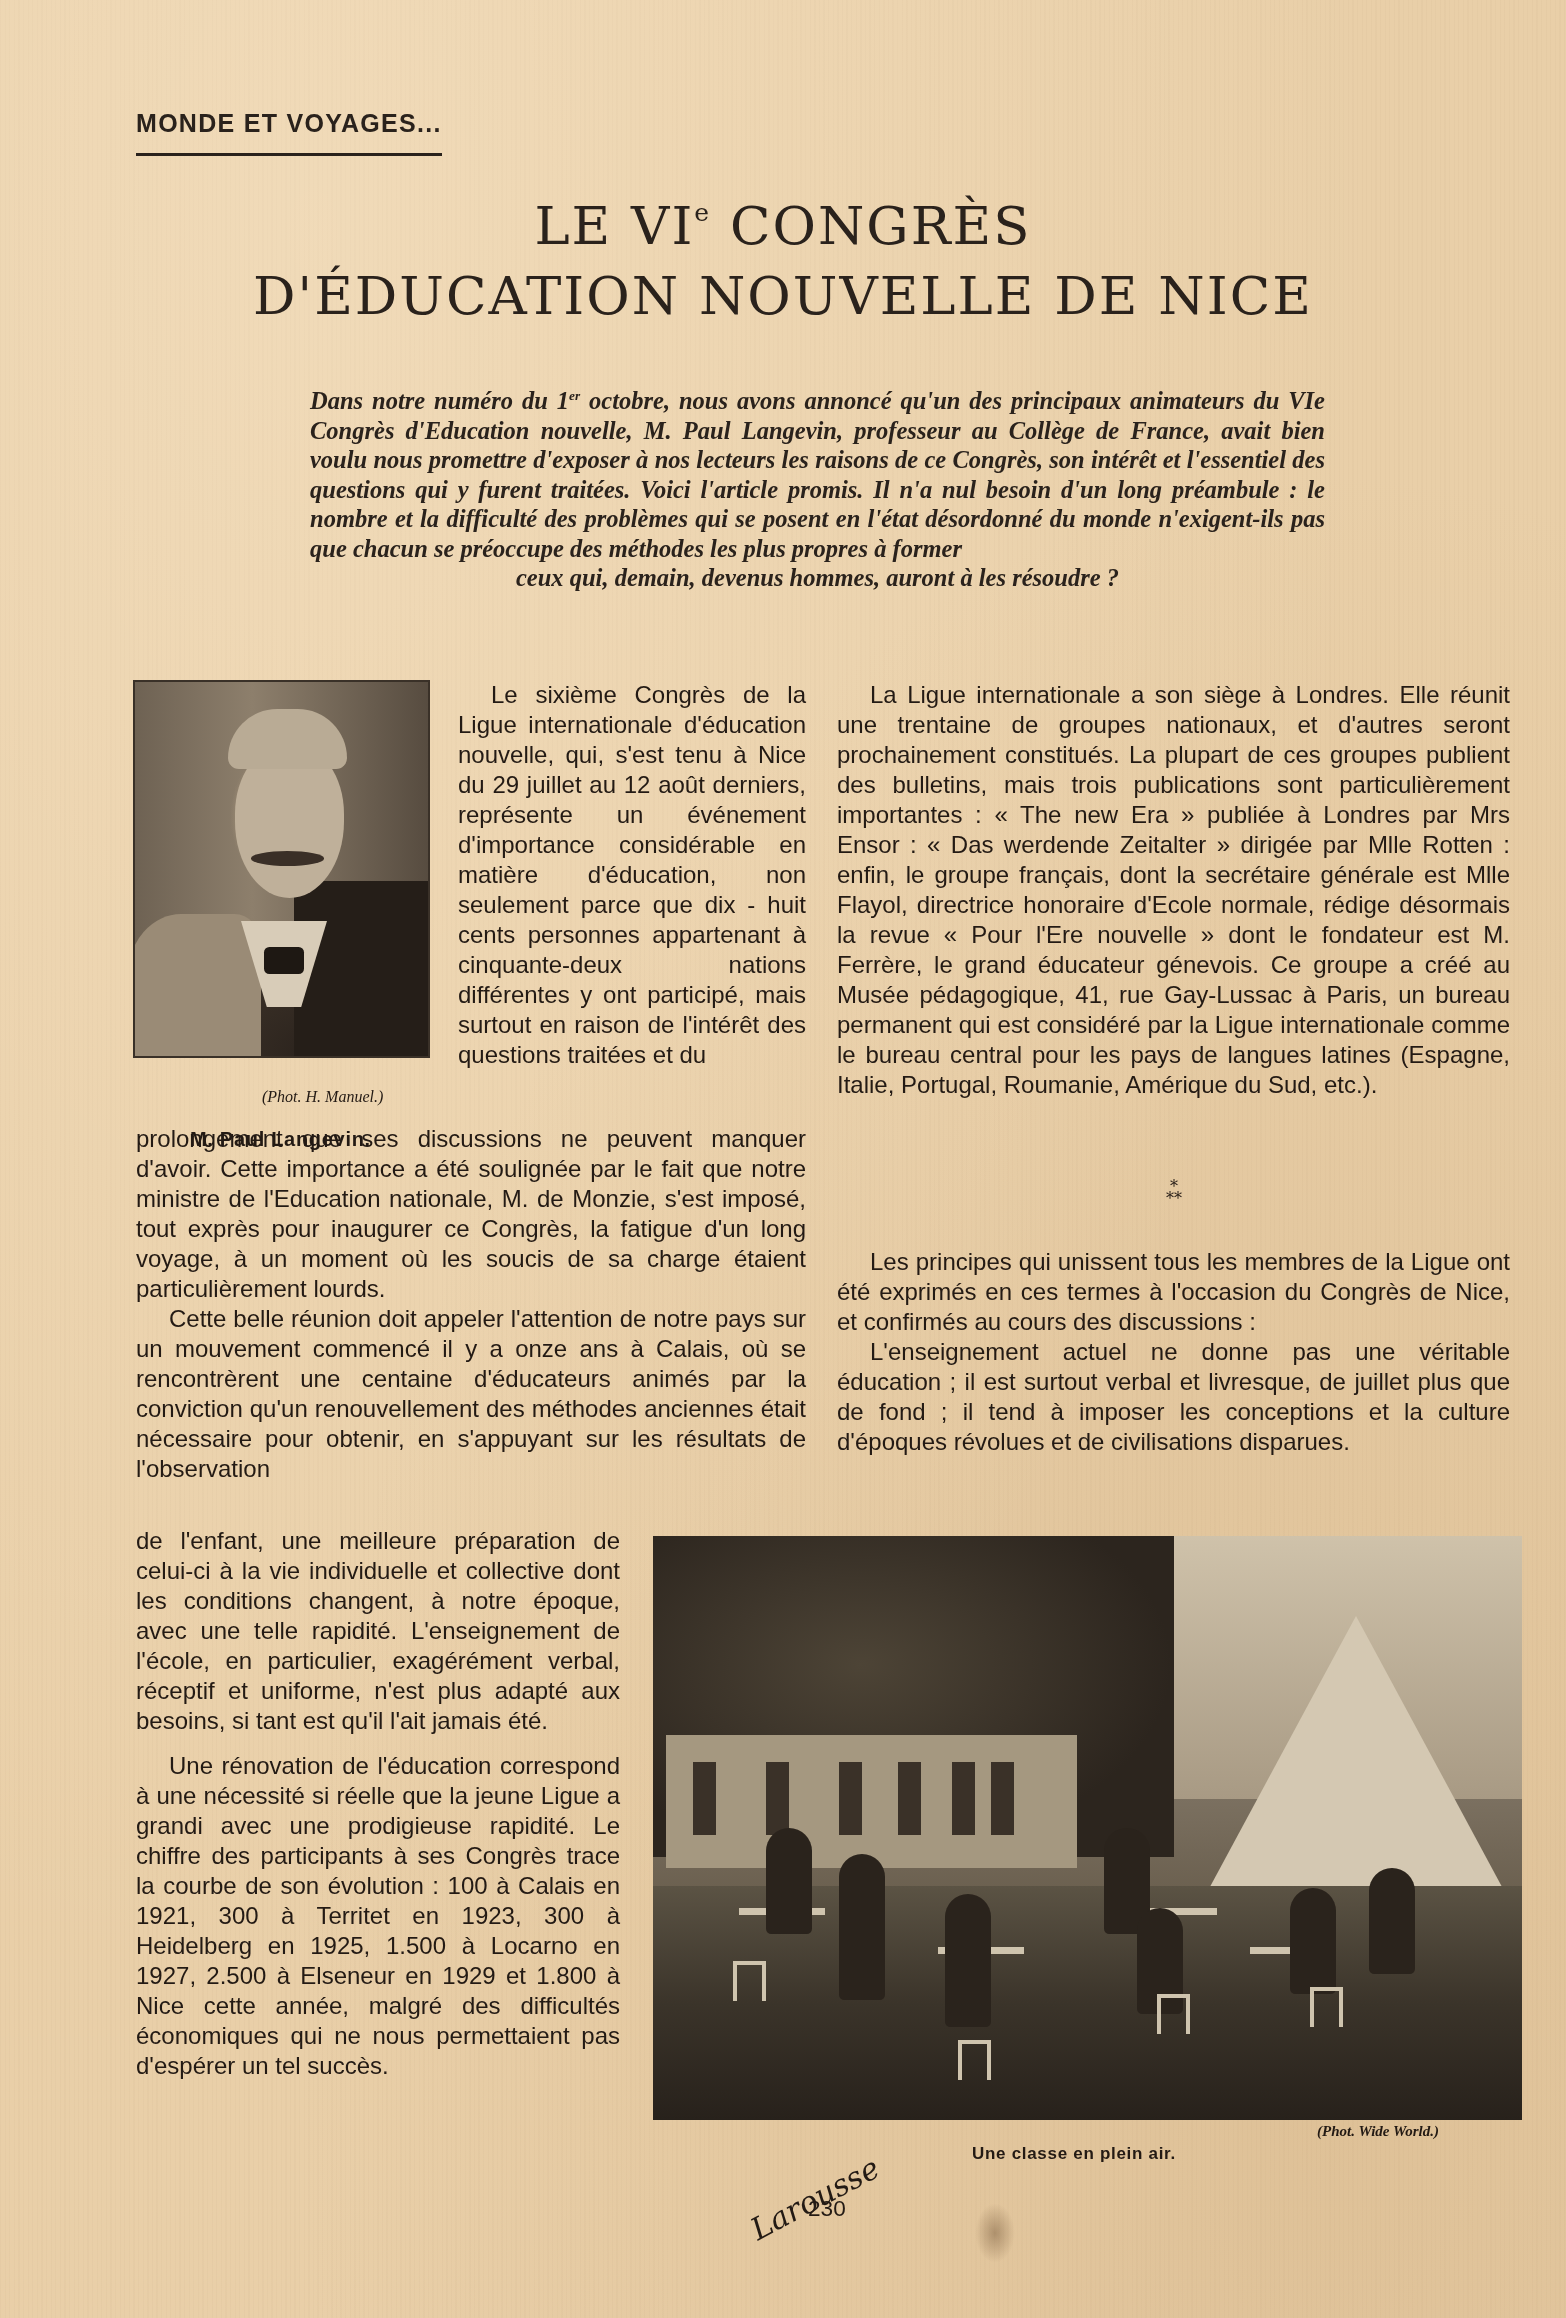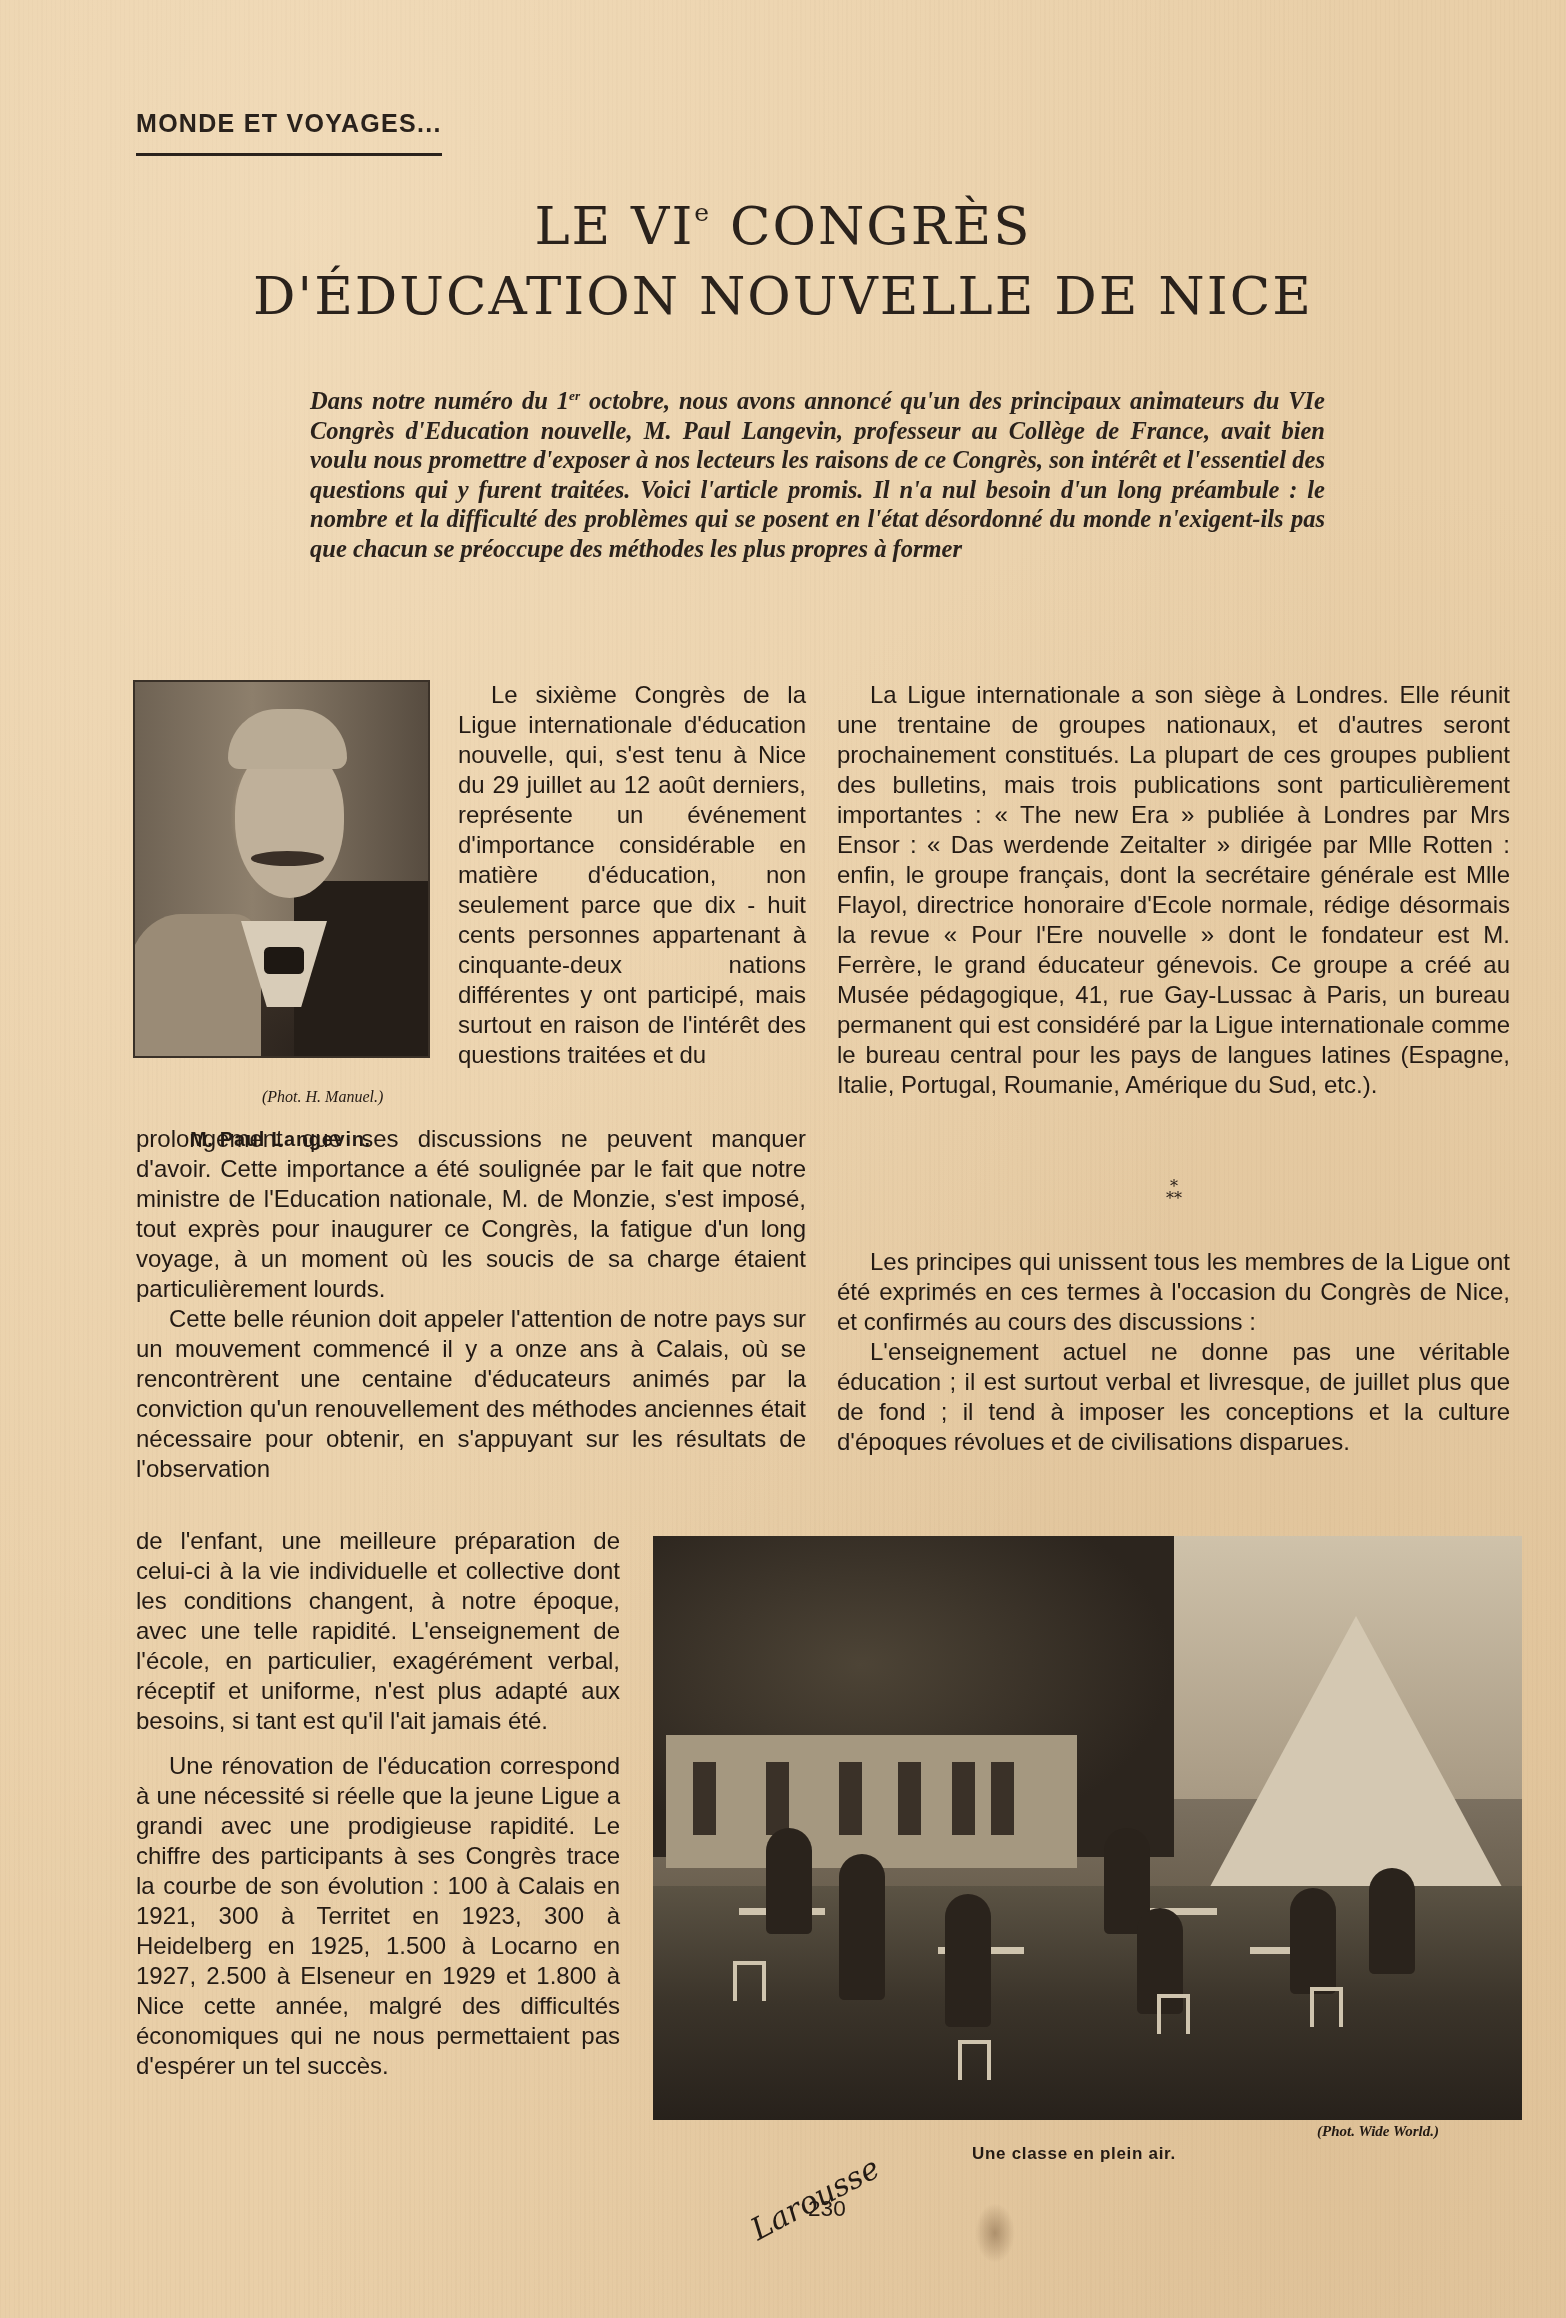--- a/index.html
+++ b/index.html
@@ -123,20 +123,21 @@
 </head>
 <body>
 
 <div class="abs rubric">MONDE ET VOYAGES...</div>
 
 <div class="abs title title1"><span>LE VI</span><sup>e</sup><span> CONGRÈS</span></div>
 <div class="abs title title2">D'ÉDUCATION NOUVELLE DE NICE</div>
 
 <div class="abs chapo">
   <span>Dans notre numéro du 1</span><sup>er</sup><span> octobre, nous avons annoncé qu'un des principaux animateurs du VIe Congrès d'Education nouvelle, M. Paul Langevin, professeur au Collège de France, avait bien voulu nous promettre d'exposer à nos lecteurs les raisons de ce Congrès, son intérêt et l'essentiel des questions qui y furent traitées. Voici l'article promis. Il n'a nul besoin d'un long préambule : le nombre et la difficulté des problèmes qui se posent en l'état désordonné du monde n'exigent-ils pas que chacun se préoccupe des méthodes les plus propres à former</span>
+  <span class="last">ceux qui, demain, devenus hommes, auront à les résoudre ?</span>
 </div>
 
 <div class="abs portrait">
   <div class="fur"></div>
   <div class="coat"></div>
   <div class="collar"></div>
   <div class="tie"></div>
   <div class="face"></div>
   <div class="hair"></div>
   <div class="moustache"></div>

